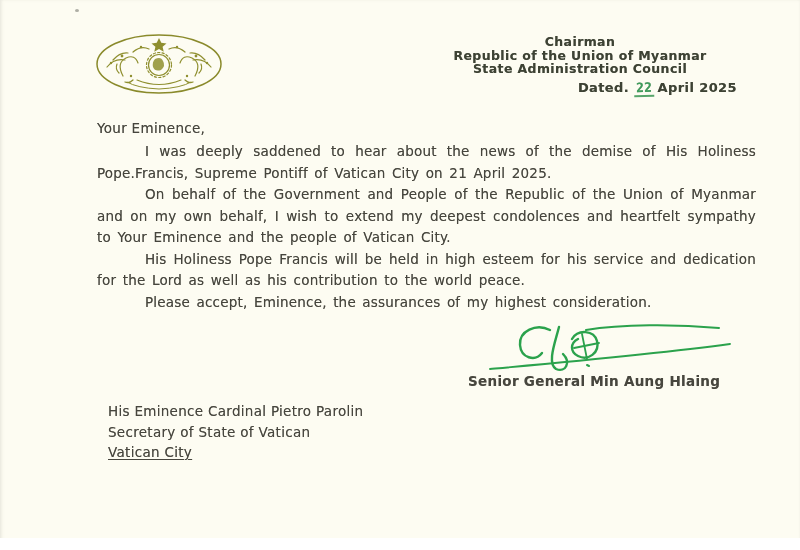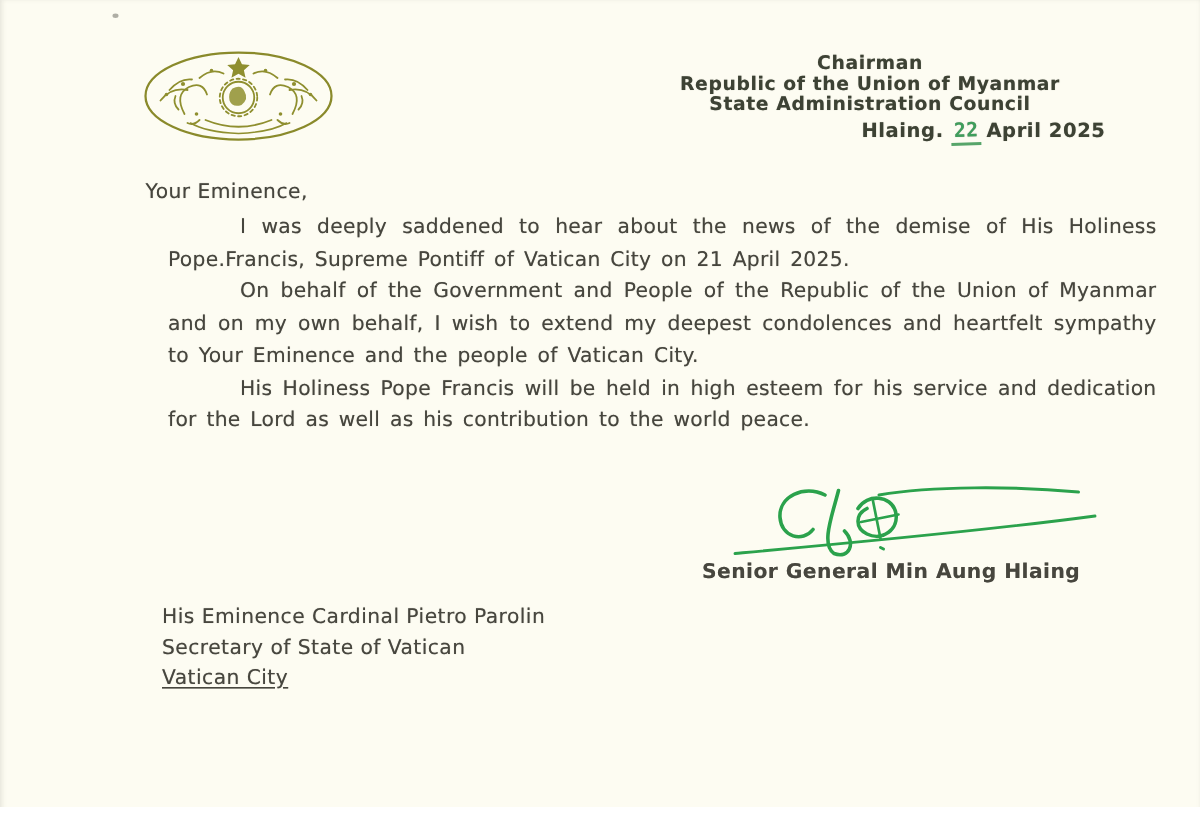--- a/index.html
+++ b/index.html
@@ -34,21 +34,21 @@
     padding:0 2px;margin:0 3px 0 5px;
     font-family:"DejaVu Sans Mono","Liberation Mono",monospace;
     display:inline-block;transform:rotate(-2deg);
   }
   .salutation{
     position:absolute;left:97px;top:120px;
     color:#46453d;font-size:13.5px;letter-spacing:.3px;
     text-shadow:0 0 .5px rgba(70,69,61,.55);
   }
   .body-text{
-    position:absolute;left:112px;top:141px;width:659px;
+    position:absolute;left:97px;top:141px;width:659px;
     color:#46453d;font-size:13.5px;line-height:21.5px;
     letter-spacing:.2px;word-spacing:2px;
     text-align:justify;
     text-shadow:0 0 .5px rgba(70,69,61,.55);
   }
   .body-text p{margin:0;text-indent:48px;}
 
   .signature-svg{position:absolute;left:486px;top:317px;width:248px;height:58px;}
   .signer-name{
     position:absolute;left:468px;top:373px;width:270px;text-align:left;
@@ -98,29 +98,30 @@
     </g>
   </svg>
 
   <div class="letterhead">
     <div>Chairman</div>
     <div>Republic of the Union of Myanmar</div>
     <div>State Administration Council</div>
   </div>
 
   <div class="date-line">
-    <span>Hlaing.</span><span class="date-day">22</span><span>April 2025</span>
+    <span>Dated.</span><span class="date-day">22</span><span>April 2025</span>
   </div>
 
   <div class="salutation">Your Eminence,</div>
 
   <div class="body-text">
     <p>I was deeply saddened to hear about the news of the demise of His Holiness Pope.Francis, Supreme Pontiff of Vatican City on 21 April 2025.</p>
     <p>On behalf of the Government and People of the Republic of the Union of Myanmar and on my own behalf, I wish to extend my deepest condolences and heartfelt sympathy to Your Eminence and the people of Vatican City.</p>
     <p>His Holiness Pope Francis will be held in high esteem for his service and dedication for the Lord as well as his contribution to the world peace.</p>
+    <p>Please accept, Eminence, the assurances of my highest consideration.</p>
   </div>
 
   <svg class="signature-svg" viewBox="0 0 248 58" aria-hidden="true">
     <g stroke="#2ba24c" fill="none" stroke-width="2.4" stroke-linecap="round">
       <path d="M64 13 C 50 6 33 14 34 28 C 35 41 49 45 56 36"></path>
       <path d="M73 10 C 69 26 61 46 70 52 C 80 56 85 45 77 37"></path>
       <path d="M86 22 C 92 12 108 13 111 24 C 114 36 102 44 92 39 C 84 35 84 26 92 22"></path>
       <path d="M88 31 L 113 26" stroke-width="1.8"></path>
       <path d="M96 17 L 101 42" stroke-width="1.8"></path>
       <path d="M100 13 C 135 7 190 7 233 11" stroke-width="2"></path>

